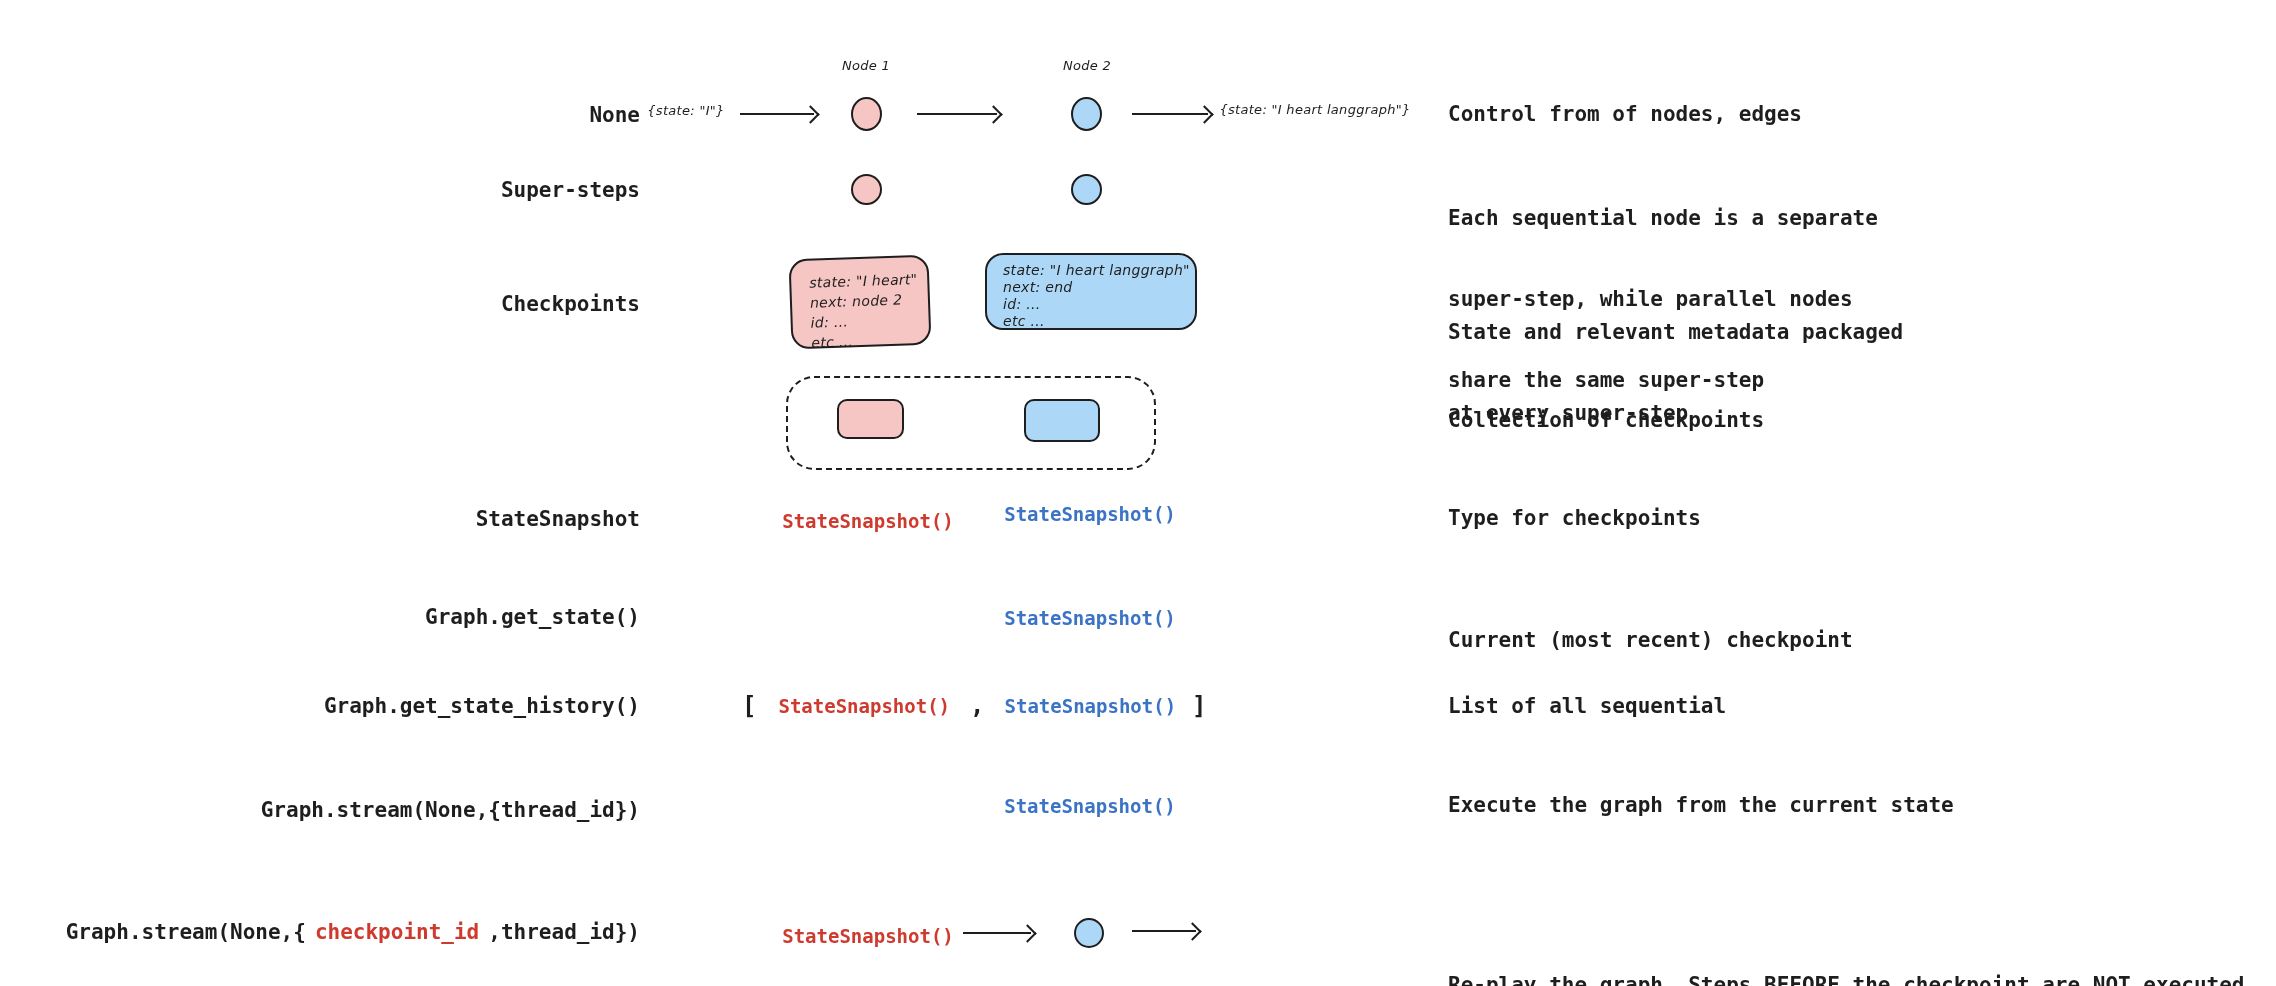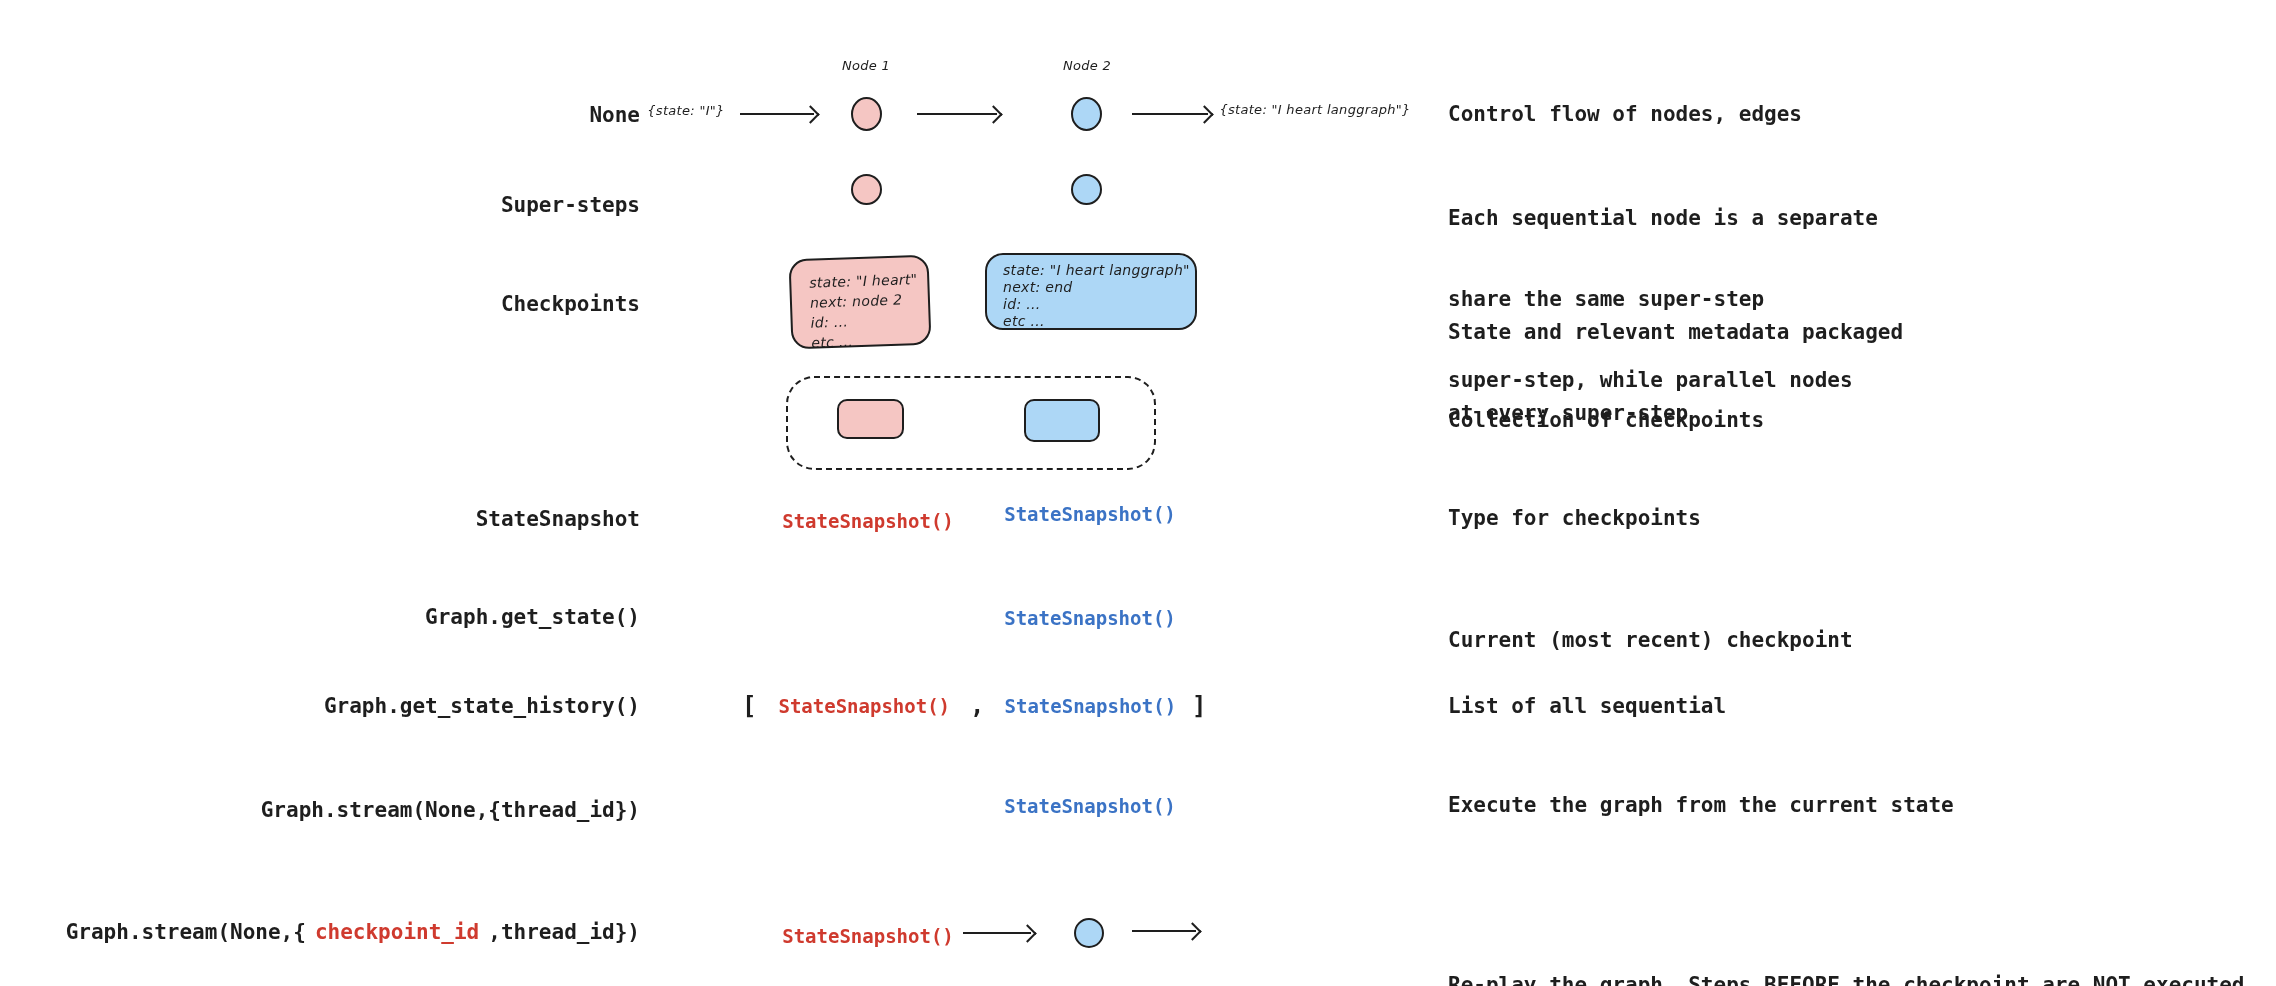--- a/index.html
+++ b/index.html
@@ -65,29 +65,29 @@
   <div class="rowlabel" style="top:100px">None</div>
   <div class="hand" style="left:640px;top:103px;width:92px">{state: "I"}</div>
   <div class="arrow" style="left:740px;top:113px;width:74px"></div>
   <div class="hand" style="left:816px;top:58px;width:100px">Node 1</div>
   <div class="node pink" style="left:851px;top:97px;width:31px;height:34px"></div>
   <div class="arrow" style="left:917px;top:113px;width:80px"></div>
   <div class="hand" style="left:1037px;top:58px;width:100px">Node 2</div>
   <div class="node blue" style="left:1071px;top:97px;width:31px;height:34px"></div>
   <div class="arrow" style="left:1132px;top:113px;width:76px"></div>
   <div class="hand" style="left:1215px;top:102px;width:200px">{state: "I heart langgraph"}</div>
-  <div class="desc" style="top:101px">Control flow of nodes, edges</div>
+  <div class="desc" style="top:101px">Control from of nodes, edges</div>
 
-  <div class="rowlabel" style="top:190px">Super-steps</div>
+  <div class="rowlabel" style="top:175px">Super-steps</div>
   <div class="node pink" style="left:851px;top:174px;width:31px;height:31px"></div>
   <div class="node blue" style="left:1071px;top:174px;width:31px;height:31px"></div>
   <div class="desc" style="top:151px">
     <div>Each sequential node is a separate</div>
+    <div>super-step, while parallel nodes</div>
     <div>share the same super-step</div>
-    <div>super-step, while parallel nodes</div>
   </div>
 
   <div class="rowlabel" style="top:289px">Checkpoints</div>
   <div class="ckbox pink" style="left:790px;top:257px;width:140px;height:90px">
     <div>state: "I heart"</div>
     <div>next: node 2</div>
     <div>id: ...</div>
     <div>etc ...</div>
   </div>
   <div class="ckbox blue" style="left:985px;top:253px;width:212px;height:77px">

